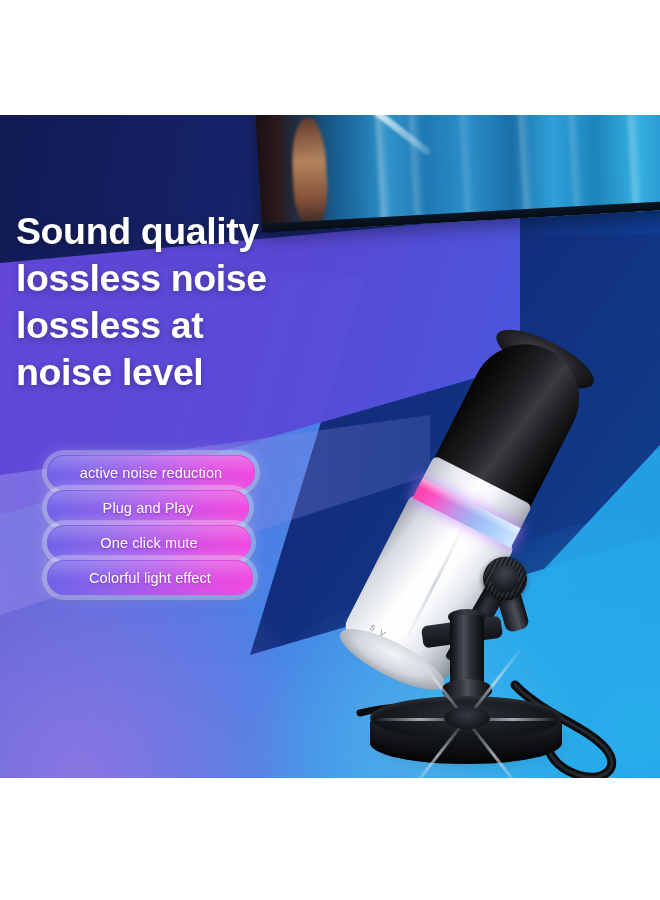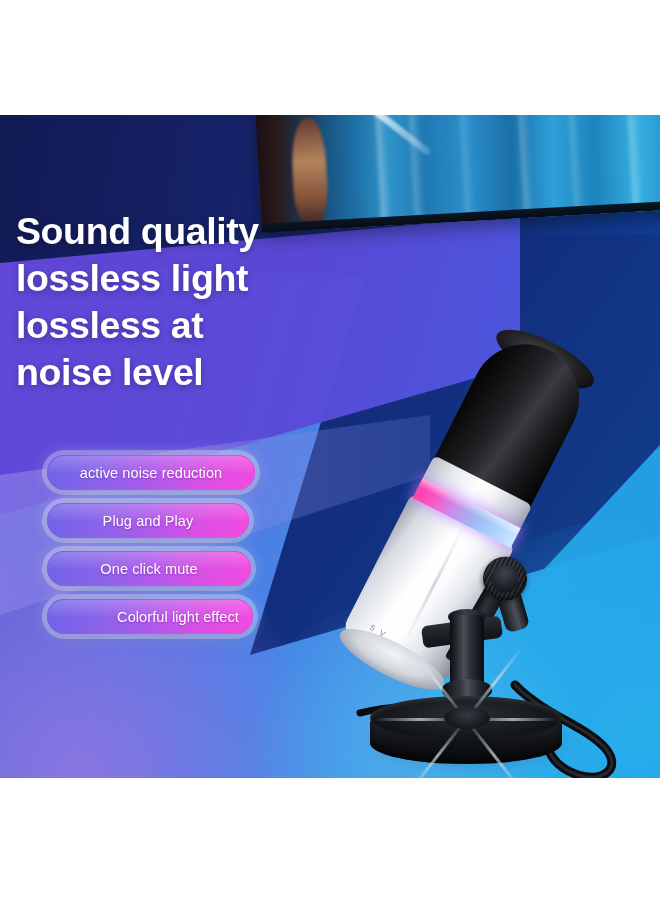--- a/index.html
+++ b/index.html
@@ -137,21 +137,21 @@
     letter-spacing:-.4px;
     text-shadow:0 2px 7px rgba(0,0,0,.30);
     z-index:6;
   }
   #headline div{white-space:nowrap;}
 
   
   #pills{
     position:absolute;left:47px;top:340px;
     z-index:7;
-    display:flex;flex-direction:column;gap:13px;
+    display:flex;flex-direction:column;
   }
   .pill{
     position:relative;
     height:35px;
     border-radius:19px;
     display:flex;align-items:center;justify-content:center;
     color:#ffffff;
     font-size:14.5px;
     letter-spacing:.1px;
     background:linear-gradient(92deg,
@@ -171,21 +171,21 @@
   .pill::after{
     content:"";position:absolute;inset:1px;
     border-radius:18px;
     background:linear-gradient(180deg,rgba(255,255,255,.22),rgba(255,255,255,0) 55%);
     pointer-events:none;
   }
   .pill span{position:relative;z-index:2;}
   #pill-0{width:208px;}
   #pill-1{width:202px;}
   #pill-2{width:204px;align-items:center;}
-  #pill-3{width:206px;justify-content:flex-end;}
+  #pill-3{width:206px;}
 
   
   #mic{
     position:absolute;
     left:330px;top:100px;
     width:330px;height:570px;
     z-index:5;
   }
 
   
@@ -361,21 +361,21 @@
   <div id="monitor">
     <div id="monitor-screen"></div>
     <div id="monitor-figure"></div>
     <div id="monitor-blade"></div>
     <div id="monitor-streaks"></div>
     <div id="monitor-bezel"></div>
   </div>
 
   <div id="headline">
     <div>Sound quality</div>
-    <div>lossless light</div>
+    <div>lossless noise</div>
     <div>lossless at</div>
     <div>noise level</div>
   </div>
 
   <div id="pills">
     <div class="pill" id="pill-0">
       <span>active noise reduction</span>
     </div>
     <div class="pill" id="pill-1">
       <span>Plug and Play</span>

